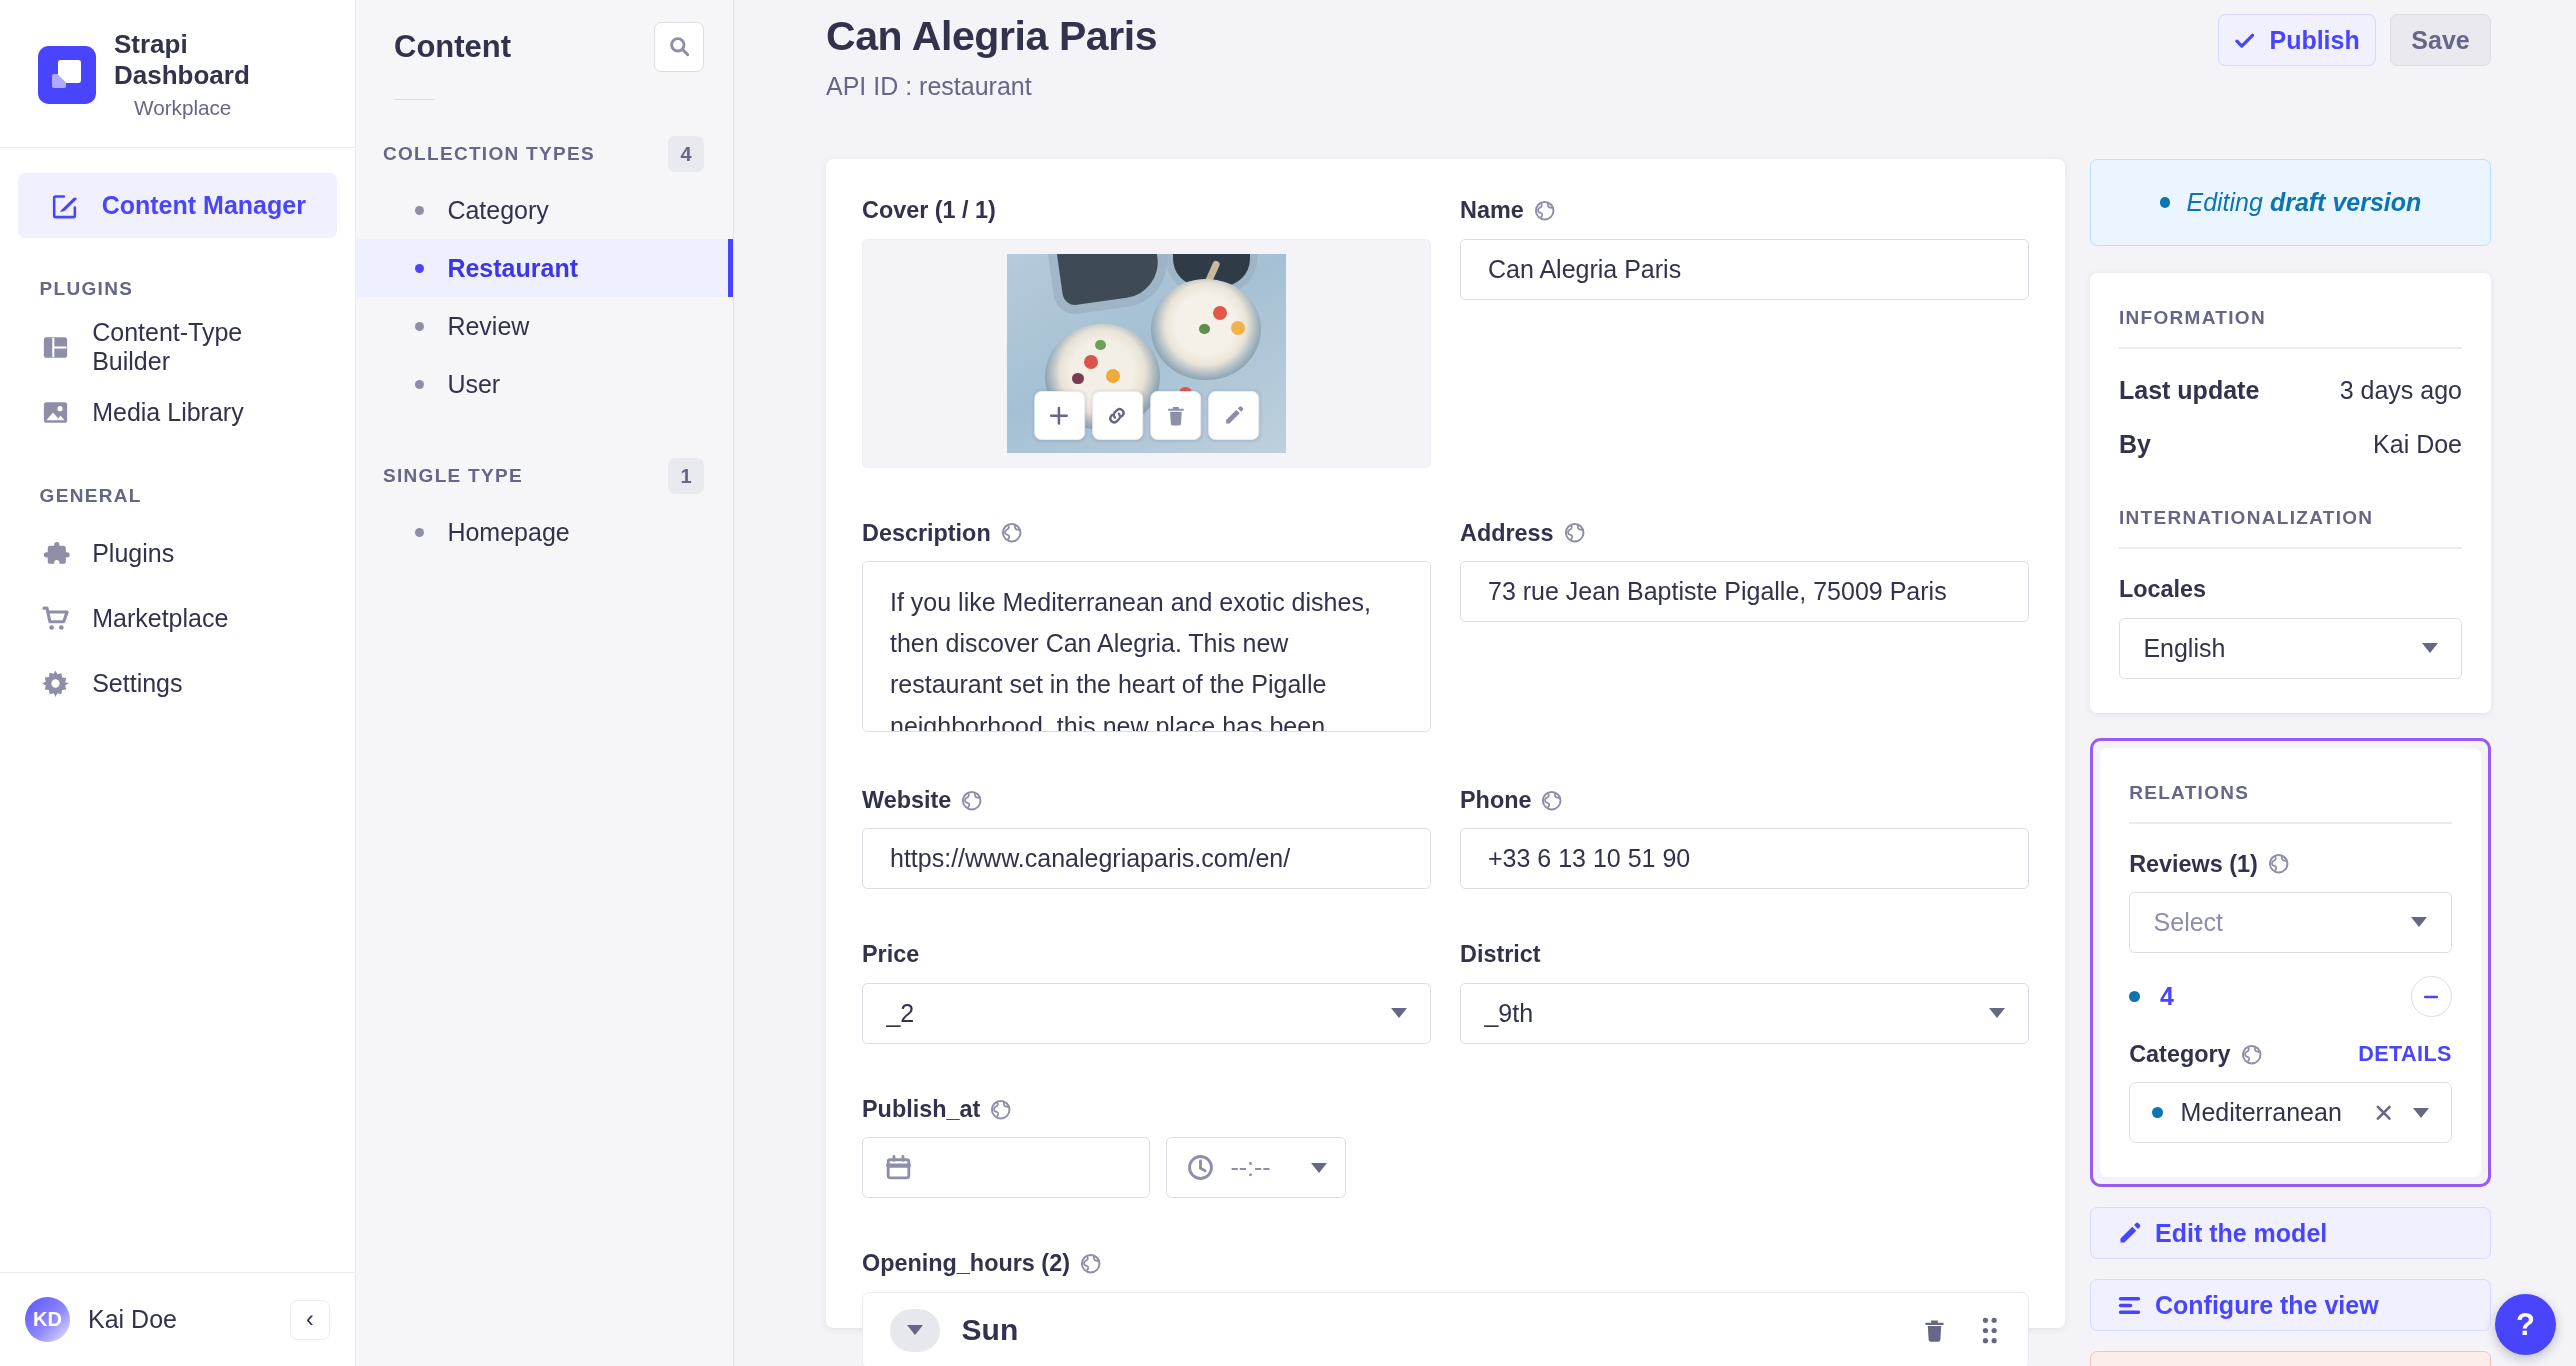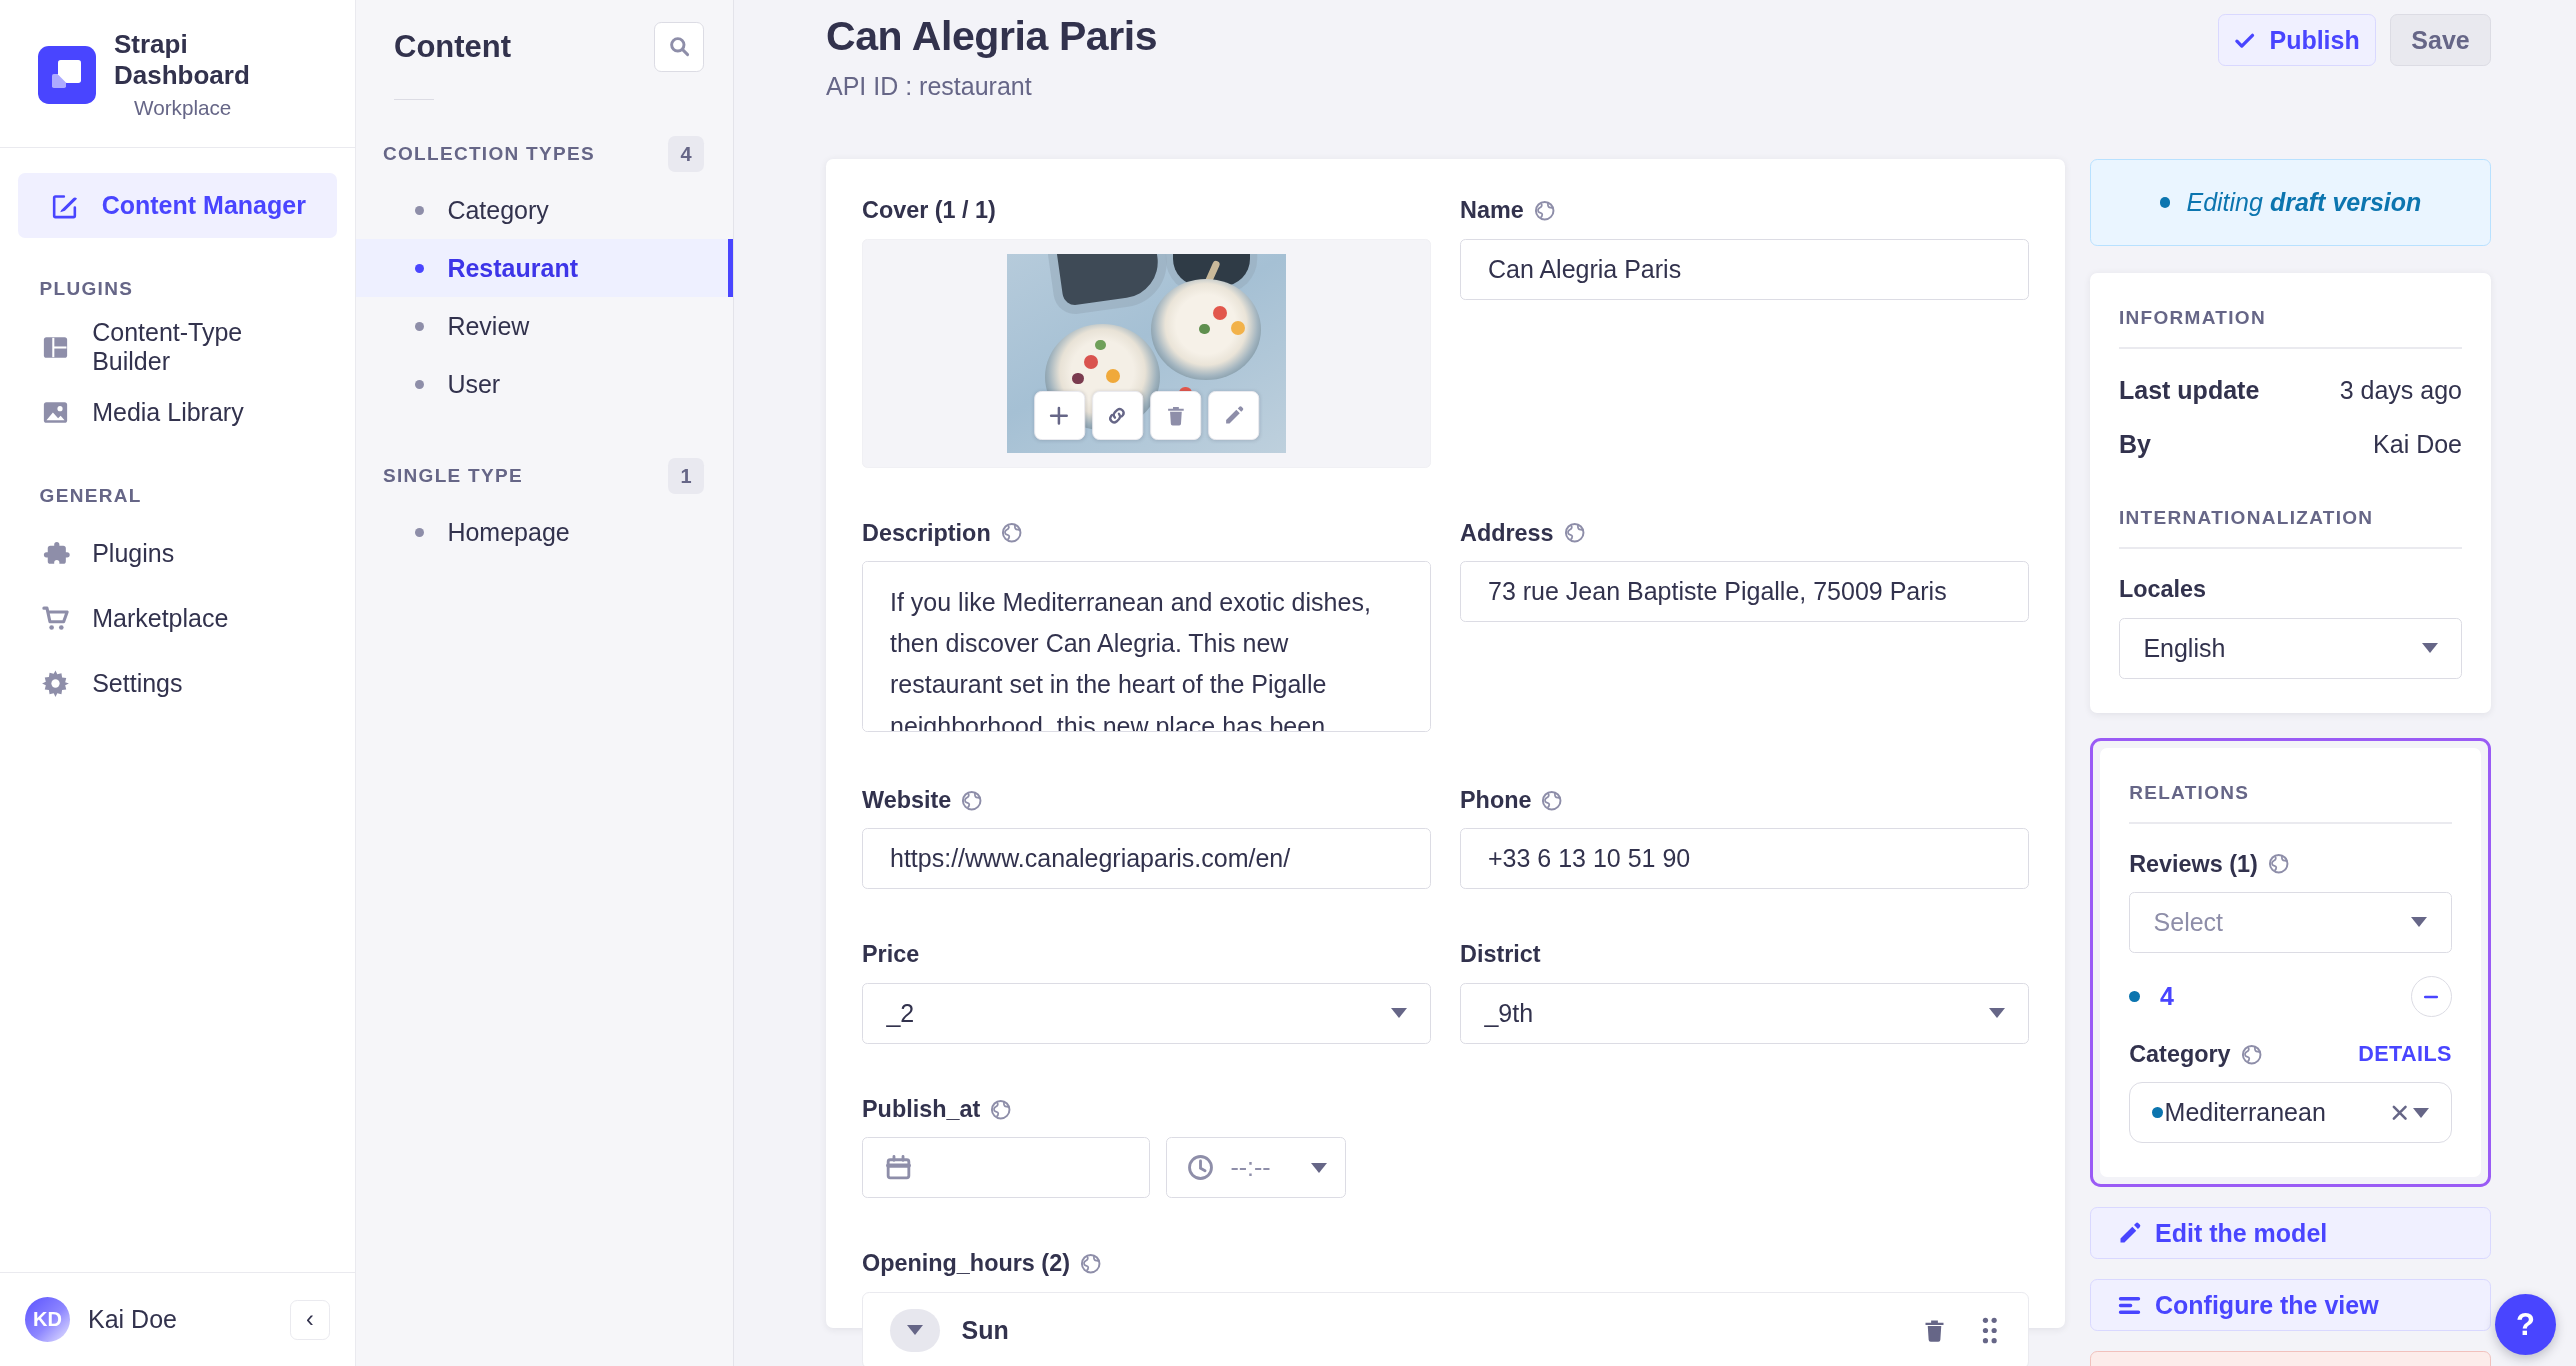--- a/index.html
+++ b/index.html
@@ -75,21 +75,21 @@
   .photo-actions { position:absolute; left:50%; transform:translateX(-50%); bottom:12.6px; display:flex; gap:7.2px; }
   .pa-btn { width:51px; height:49px; background:#ffffff; border:0.9px solid #eaeaef; border-radius:7.2px; display:flex; align-items:center; justify-content:center; box-shadow:0 0.9px 3.6px rgba(33,33,52,.15); }
 
   .pubrow { display:flex; gap:16px; }
   .datebox { width:288px; height:61px; border:1.8px solid #dcdce4; border-radius:5.4px; background:#fff; display:flex; align-items:center; padding:0 20px; }
   .timebox { width:180px; height:61px; border:1.8px solid #dcdce4; border-radius:5.4px; background:#fff; display:flex; align-items:center; gap:14.4px; padding:0 18px; font-size:25px; color:#8e8ea9; }
   .timebox .caret { margin-left:auto; }
 
   .acc { border:1.8px solid #eaeaef; border-radius:7.2px; background:#ffffff; height:77px; display:flex; align-items:center; padding:0 27px; gap:21.6px; }
   .acc-toggle { width:50px; height:43px; border-radius:21.6px; background:#e7e7ee; display:flex; align-items:center; justify-content:center; flex:none; }
-  .acc-title { font-size:25px; font-weight:bold; color:#32324d; flex:1; }
+  .acc-title { font-size:30px; font-weight:bold; color:#32324d; flex:1; }
   .acc-icons { display:flex; align-items:center; gap:31px; }
 
   
   .rpanel { width:401px; min-width:401px; }
   .draft-banner { background:#eaf5ff; border:1.8px solid #b8e1ff; border-radius:7.2px; height:87px; display:flex; align-items:center; justify-content:center; gap:16px; font-size:25px; color:#0c75af;font-style:italic; }
   .draft-banner .dot { width:10.8px; height:10.8px; border-radius:50%; background:#0c75af; }
   .panel-card { background:#ffffff; border-radius:7.2px; box-shadow:0 1.8px 7.2px rgba(33,33,52,.08); padding:34px 29px; margin-top:27px; }
   .pc-head { font-size:19px; font-weight:bold; letter-spacing:1.3px; color:#666687; }
   .pc-div { height:1.8px; background:#eaeaef; margin:18px 0 27px 0; }
   .kv { display:flex; justify-content:space-between; font-size:25px; margin-bottom:25px; }
@@ -98,21 +98,21 @@
   .pc-gap { height:23.4px; }
   .field-label.sm { margin-top:3.6px; }
   .purple-wrap { border:3.6px solid #9a5bf5; border-radius:10.8px; margin-top:25px; padding:7.2px; }
   .purple-wrap .panel-card { margin-top:0; box-shadow:none; }
   .rel-row { display:flex; align-items:center; margin-top:23.4px; margin-bottom:23.4px; }
   .rel-row .dot { width:10.8px; height:10.8px; border-radius:50%; background:#0c75af; margin-right:20px; }
   .rel-row .num { font-size:25px; font-weight:bold; color:#4945ff; flex:1; }
   .minus-btn { width:41px; height:41px; border:1.8px solid #dcdce4; border-radius:50%; background:#fff; display:flex; align-items:center; justify-content:center; }
   .cat-head { display:flex; align-items:center; justify-content:space-between; margin-bottom:14.4px; }
   .details-link { font-size:21.6px; font-weight:bold; color:#4945ff; letter-spacing:0.4px; }
-  .rel-chip { display:flex; align-items:center; height:61px; border:1.8px solid #dcdce4; border-radius:13px; background:#fff; padding:0 21.6px; gap:2px; }
+  .rel-chip { display:flex; align-items:center; height:61px; border:1.8px solid #dcdce4; border-radius:7px; background:#fff; padding:0 21.6px; gap:18px; }
   .rel-chip .dot { width:10.8px; height:10.8px; border-radius:50%; background:#0c75af; }
   .rel-chip .txt { font-size:25px; color:#32324d; flex:1; }
   .panel-btn { margin-top:20px; height:52px; background:#f0f0ff; border:1.8px solid #d9d8ff; border-radius:7.2px; display:flex; align-items:center; gap:12px; padding:0 25px; font-size:25px; font-weight:bold; color:#4945ff; }
   .danger-stub { margin-top:20px; height:36px; background:#fcecea; border:1.8px solid #f1c1bd; border-radius:7.2px; }
   .help-fab { position:fixed; right:20px; bottom:10.8px; width:61px; height:61px; border-radius:50%; background:#4945ff; color:#ffffff; font-size:31px; font-weight:bold; display:flex; align-items:center; justify-content:center; box-shadow:0 3.6px 10.8px rgba(33,33,52,.25); }
 
   svg { display:block; }
 </style>
 </head>
 <body>

